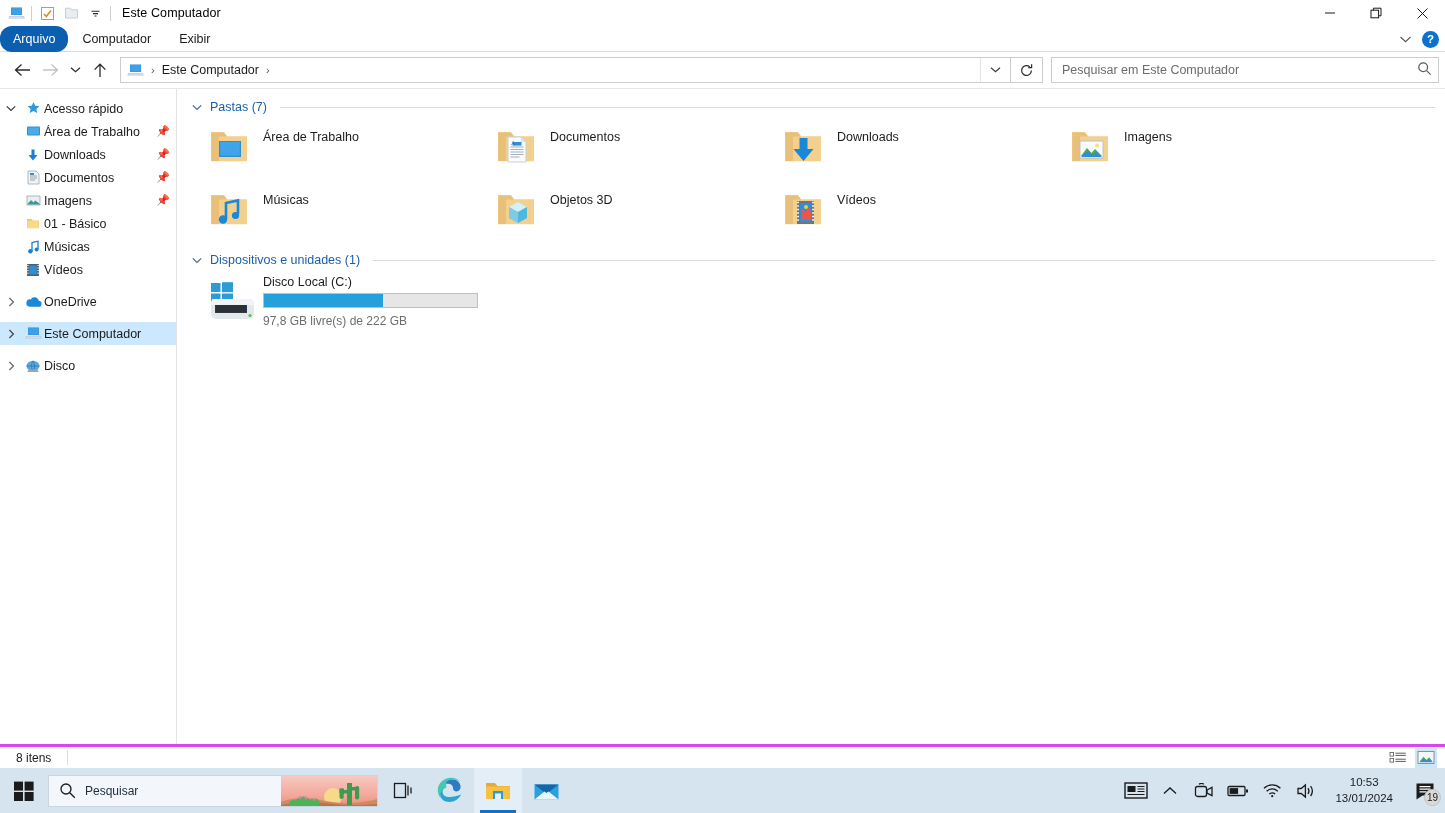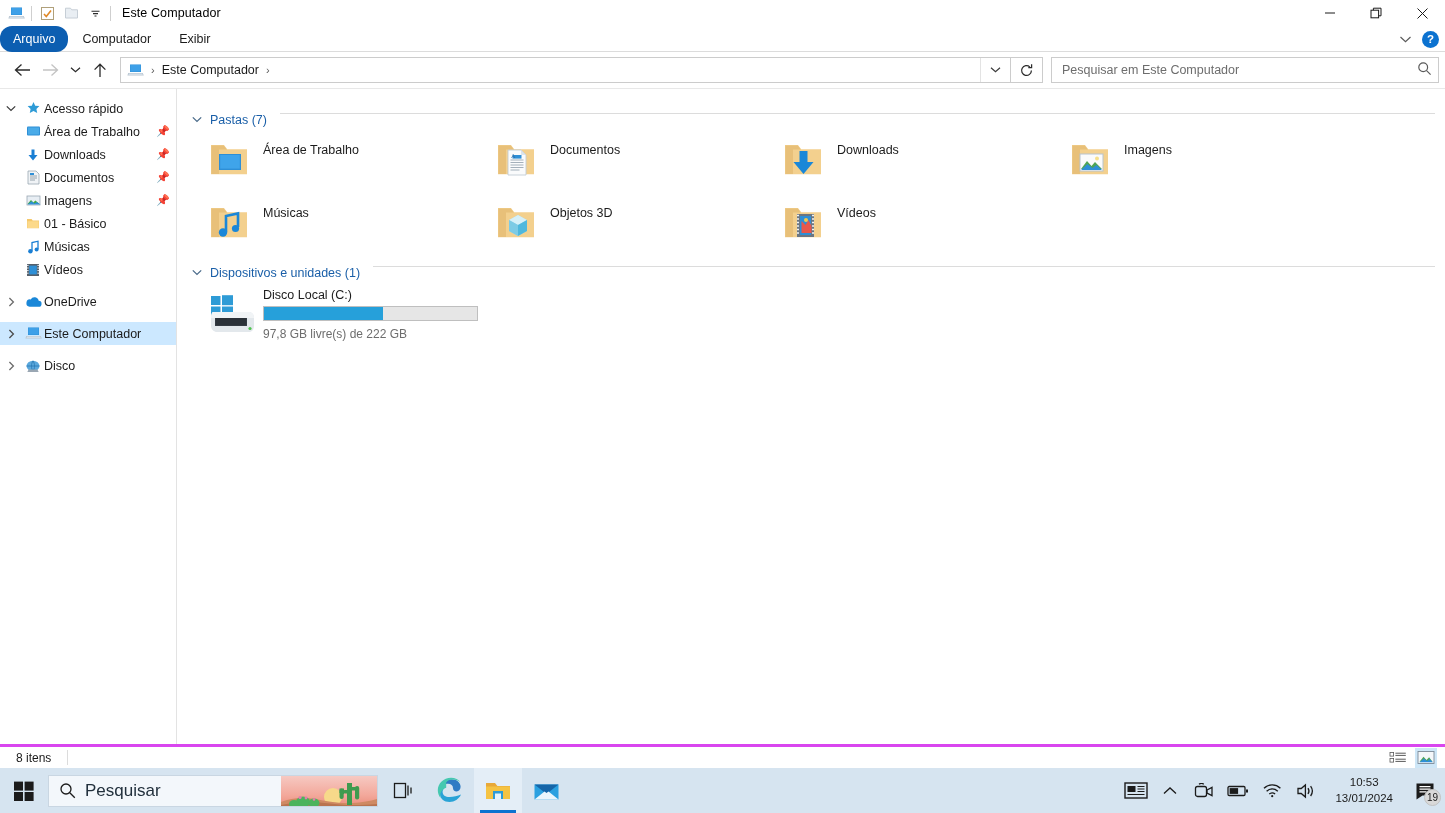--- a/index.html
+++ b/index.html
@@ -48,21 +48,21 @@
   .nav-row { height: 23px; display: flex; align-items: center; font-size: 12.5px; color: #1b1b1b; position: relative; padding-right: 6px; }
   .nav-row.sel { background: #cce8ff; }
   .chev { width: 22px; display: flex; align-items: center; justify-content: center; color: #6b6b6b; font-size: 10px; flex: none; }
   .nav-ico { width: 22px; display: flex; align-items: center; justify-content: center; flex: none; }
   .nav-label { white-space: nowrap; overflow: hidden; text-overflow: ellipsis; }
   .pin { margin-left: auto; color: #4a4a4a; font-size: 11px; flex: none; padding-left: 4px; }
   .nav-l1 { padding-left: 0; }
   .nav-l2 { padding-left: 22px; }
 
   .content { flex: 1; background: #fff; overflow: hidden; position: relative; padding: 8px 10px 0 14px; }
-  .group-head { display: flex; gap: 7px; margin: 16px 0 4px 0; }
+  .group-head { display: flex; align-items: center; gap: 7px; margin: 3px 0 4px 0; }
   .group-chev { color: #5a6b7a; font-size: 11px; width: 12px; text-align: center; }
   .group-title { font-size: 12.5px; color: #1a5fa8; white-space: nowrap; }
   .group-rule { flex: 1; height: 1px; background: #dcdcdc; margin-left: 6px; }
 
   .tiles { display: flex; flex-wrap: wrap; }
   .tile { width: 287px; height: 63px; display: flex; align-items: flex-start; padding: 4px 6px 0 12px; }
   .tile-ico { width: 52px; height: 50px; flex: none; display: flex; align-items: center; justify-content: center; }
   .tile-label { font-size: 12.5px; color: #1b1b1b; margin-top: 8px; margin-left: 8px; white-space: nowrap; }
 
   .drives { display: flex; flex-wrap: wrap; }
@@ -81,21 +81,21 @@
   .view-btns { position: absolute; right: 8px; display: flex; gap: 6px; align-items: center; }
   .view-btn { width: 22px; height: 20px; display: flex; align-items: center; justify-content: center; }
   .view-btn.sel { background: #cde6f7; }
 
   
   .taskbar { height: 45px; flex: none; background: #d6e4f0; display: flex; align-items: center; position: relative; }
   .start { width: 48px; height: 45px; display: flex; align-items: center; justify-content: center; }
   .tb-search { width: 330px; height: 32px; background: #f3f7fb; border: 1px solid #c9d6e2; display: flex; align-items: center;
                position: relative; overflow: hidden; }
   .tb-search-ico { width: 36px; display: flex; align-items: center; justify-content: center; flex: none; color: #1b1b1b; }
-  .tb-search-txt { font-size: 17px; color: #22303c; }
+  .tb-search-txt { font-size: 12px; color: #22303c; }
   .tb-cactus { position: absolute; right: 0; top: 0; height: 32px; width: 96px; }
   .tb-btn { width: 48px; height: 45px; display: flex; align-items: center; justify-content: center; position: relative; }
   .tb-btn.active { background: #e4eef7; }
   .tb-btn.active::after { content: ""; position: absolute; bottom: 0; left: 6px; right: 6px; height: 3px; background: #0c72d0; }
   .tray { position: absolute; right: 0; display: flex; align-items: center; height: 45px; gap: 0; }
   .tray-btn { width: 34px; height: 45px; display: flex; align-items: center; justify-content: center; }
   .clock { display: flex; flex-direction: column; align-items: center; justify-content: center; font-size: 11.5px; color: #1b1b1b; padding: 0 12px; line-height: 1.35; }
   .notif { width: 40px; height: 45px; display: flex; align-items: center; justify-content: center; position: relative; }
   .notif-badge { position: absolute; right: 4px; bottom: 7px; background: #d9d9d9; color: #1b1b1b; border-radius: 50%;
                  width: 17px; height: 17px; font-size: 10px; display: flex; align-items: center; justify-content: center; border: 1px solid #c2c2c2;}

